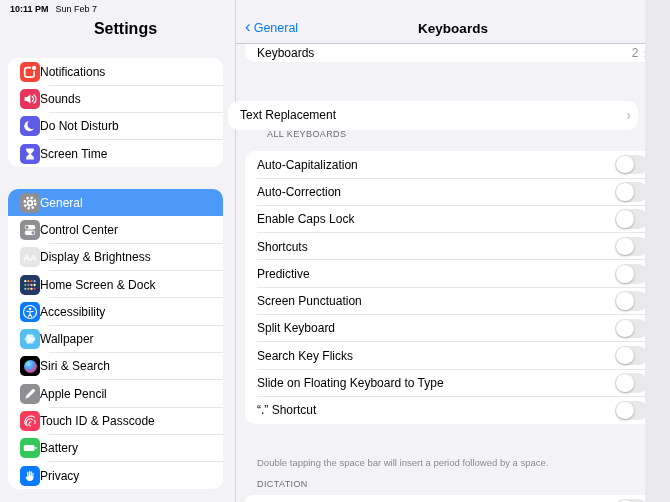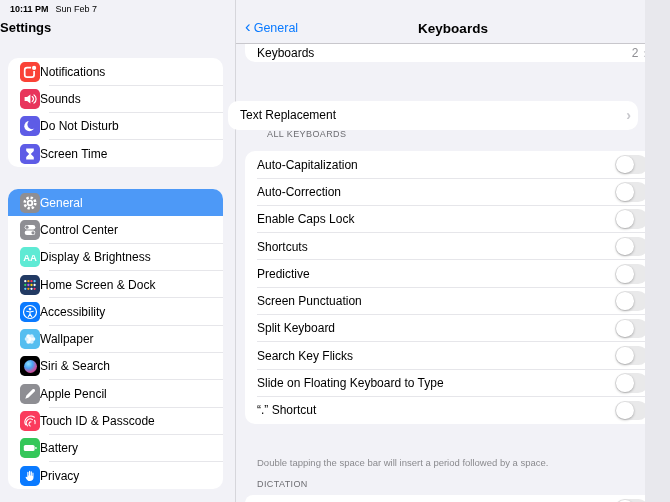--- a/index.html
+++ b/index.html
@@ -9,22 +9,22 @@
   
   .statusbar{position:absolute;top:0;left:0;right:0;height:20px;font-size:9px;}
   .sb-left{position:absolute;left:10px;top:4px;display:flex;gap:7px;align-items:center;}
   .sb-time{font-weight:700;}
   .sb-right{position:absolute;right:8px;top:3px;display:flex;gap:4px;align-items:center;}
   .batt{position:relative;width:20px;height:9.5px;background:#000;border-radius:2.5px;}
   .batt-cap{width:1.6px;height:3.6px;background:rgba(0,0,0,.45);border-radius:0 1px 1px 0;margin-left:1px;}
 
   
   .sidebar{position:absolute;top:0;left:0;width:235px;height:502px;}
-  .sidebar-title{position:absolute;top:20px;left:0;width:235px;text-align:left;
-    font-size:13px;font-weight:700;}
+  .sidebar-title{position:absolute;top:20px;left:8px;width:235px;text-align:center;
+    font-size:16px;font-weight:700;}
   .vline{position:absolute;left:235px;top:0;bottom:0;width:1px;background:#d6d6db;}
 
   .card{position:absolute;background:#fff;border-radius:10px;overflow:hidden;}
   #sb-group-0{left:8px;top:58px;width:215px;}
   #sb-group-1{left:8px;top:189px;width:215px;}
 
   .sb-row{position:relative;height:27.3px;display:flex;align-items:center;padding-left:12px;gap:0;}
   .sb-row.selected{background:#4D99F7;}
   .sb-row.selected .sb-label{color:#fff;}
   .sb-label{font-size:12px;}
@@ -155,21 +155,21 @@
               <rect x="4.7" y="4.9" width="10.6" height="4.5" rx="2.25" fill="#fff"></rect>
               <circle cx="7" cy="7.15" r="1.6" fill="#8E8E93"></circle>
               <rect x="4.7" y="10.6" width="10.6" height="4.5" rx="2.25" fill="#fff"></rect>
               <circle cx="13" cy="12.85" r="1.6" fill="#8E8E93"></circle>
             </svg>
           </span>
           <span class="sb-label">Control Center</span>
           <i class="rowline"></i>
         </div>
         <div class="sb-row">
-          <span class="app-icon" style="background: #5eead4;">
+          <span class="app-icon" style="background: #e5e5e5;">
             <svg viewBox="0 0 20 20">
               <text x="10" y="13.8" text-anchor="middle" font-family="Liberation Sans, sans-serif" font-size="9.5" font-weight="bold" fill="#fff">AA</text>
             </svg>
           </span>
           <span class="sb-label">Display &amp; Brightness</span>
           <i class="rowline"></i>
         </div>
         <div class="sb-row">
           <span class="app-icon" style="background: rgb(34, 58, 99);">
             <svg viewBox="0 0 20 20">

